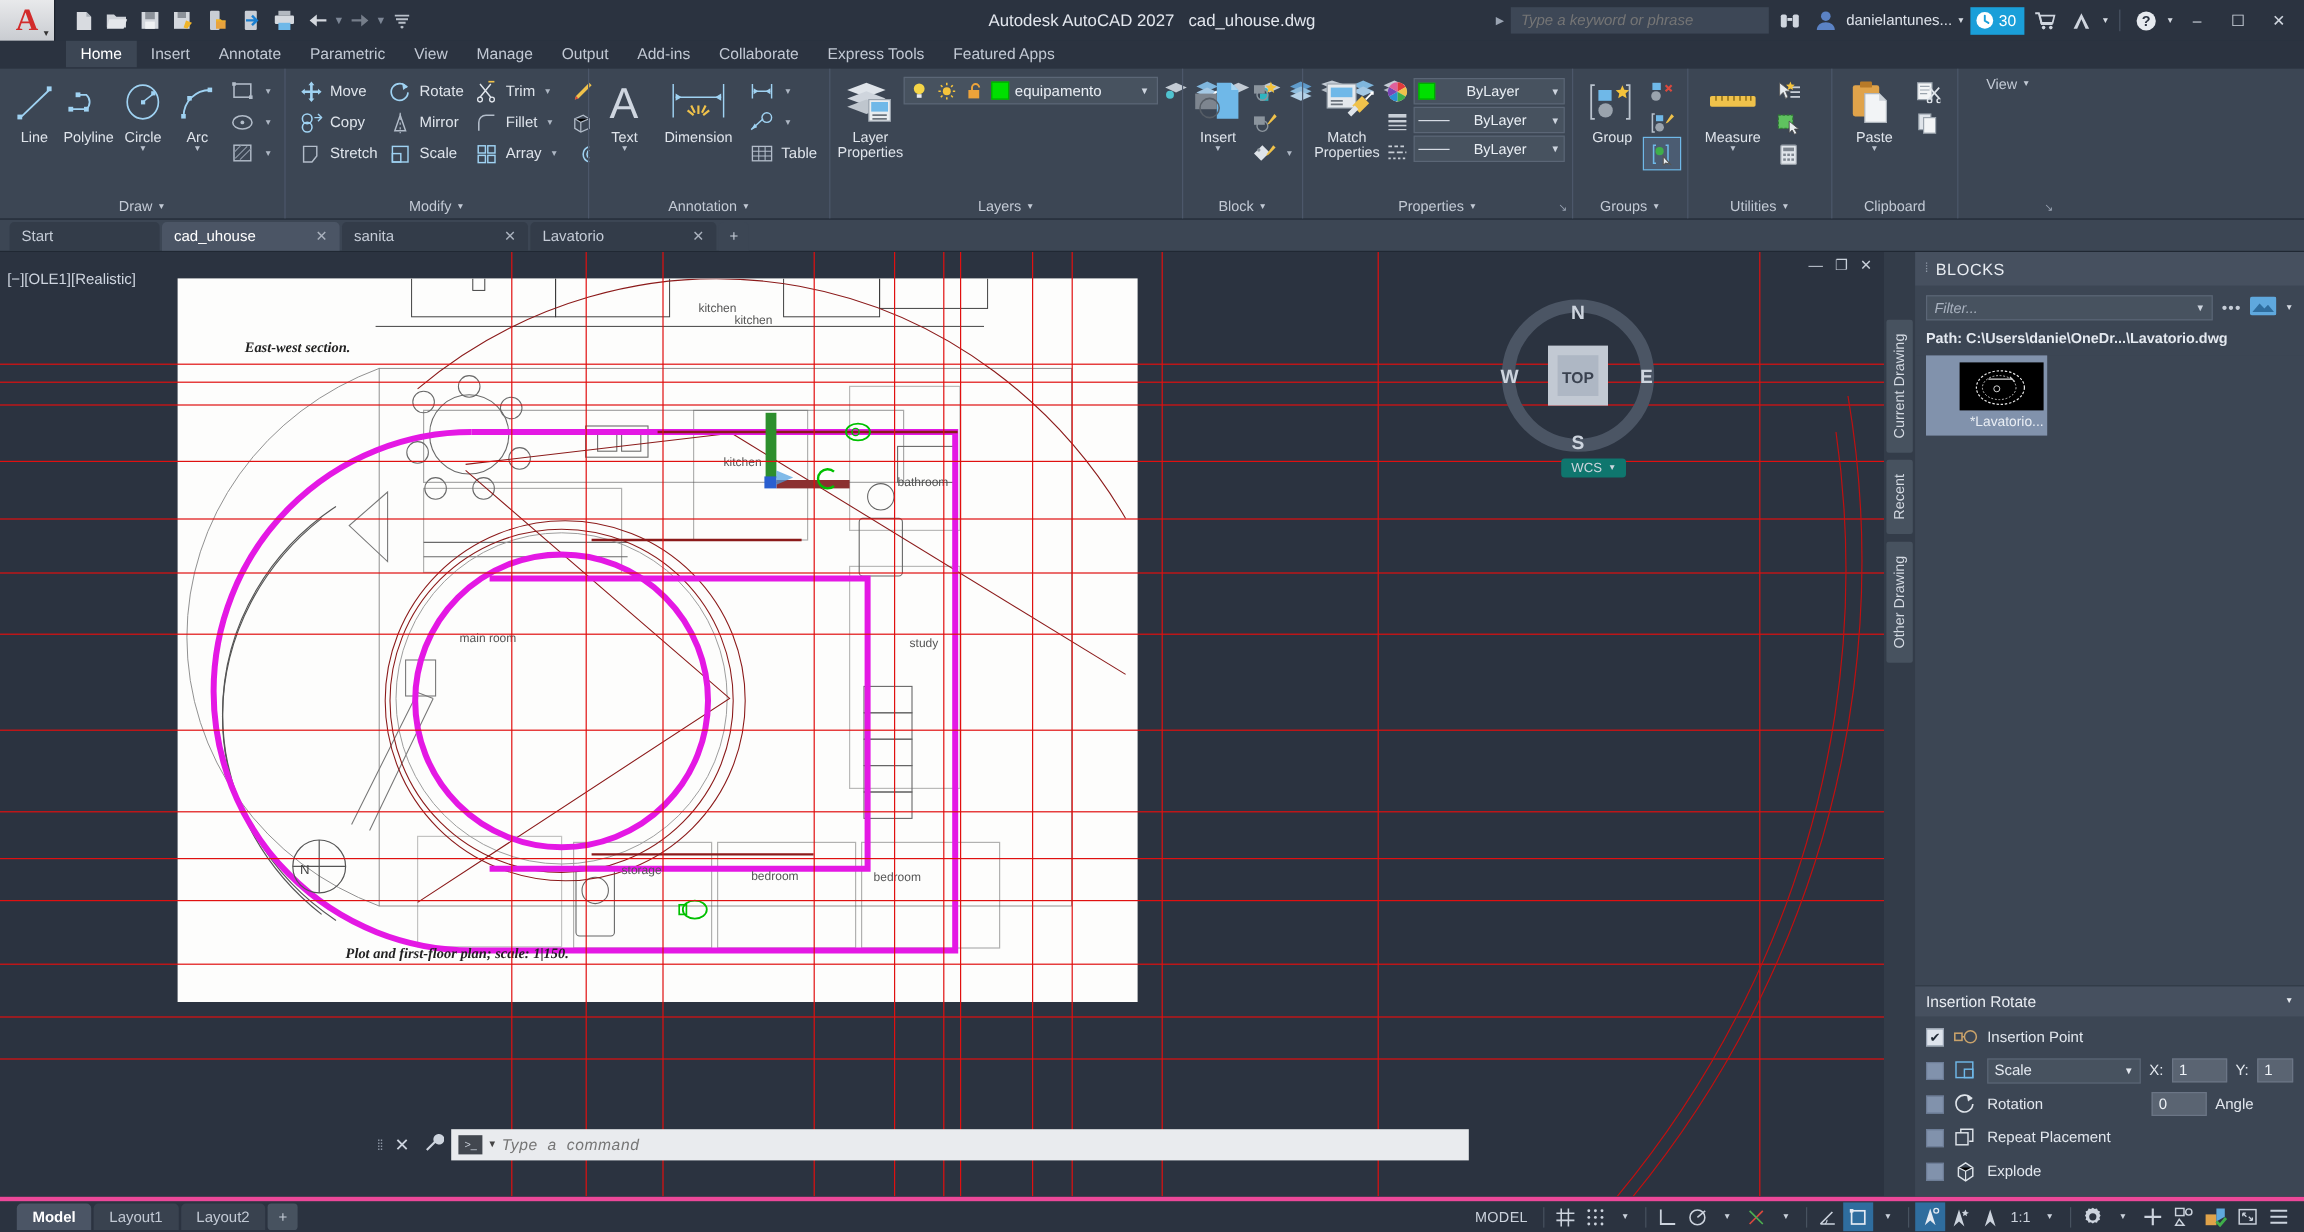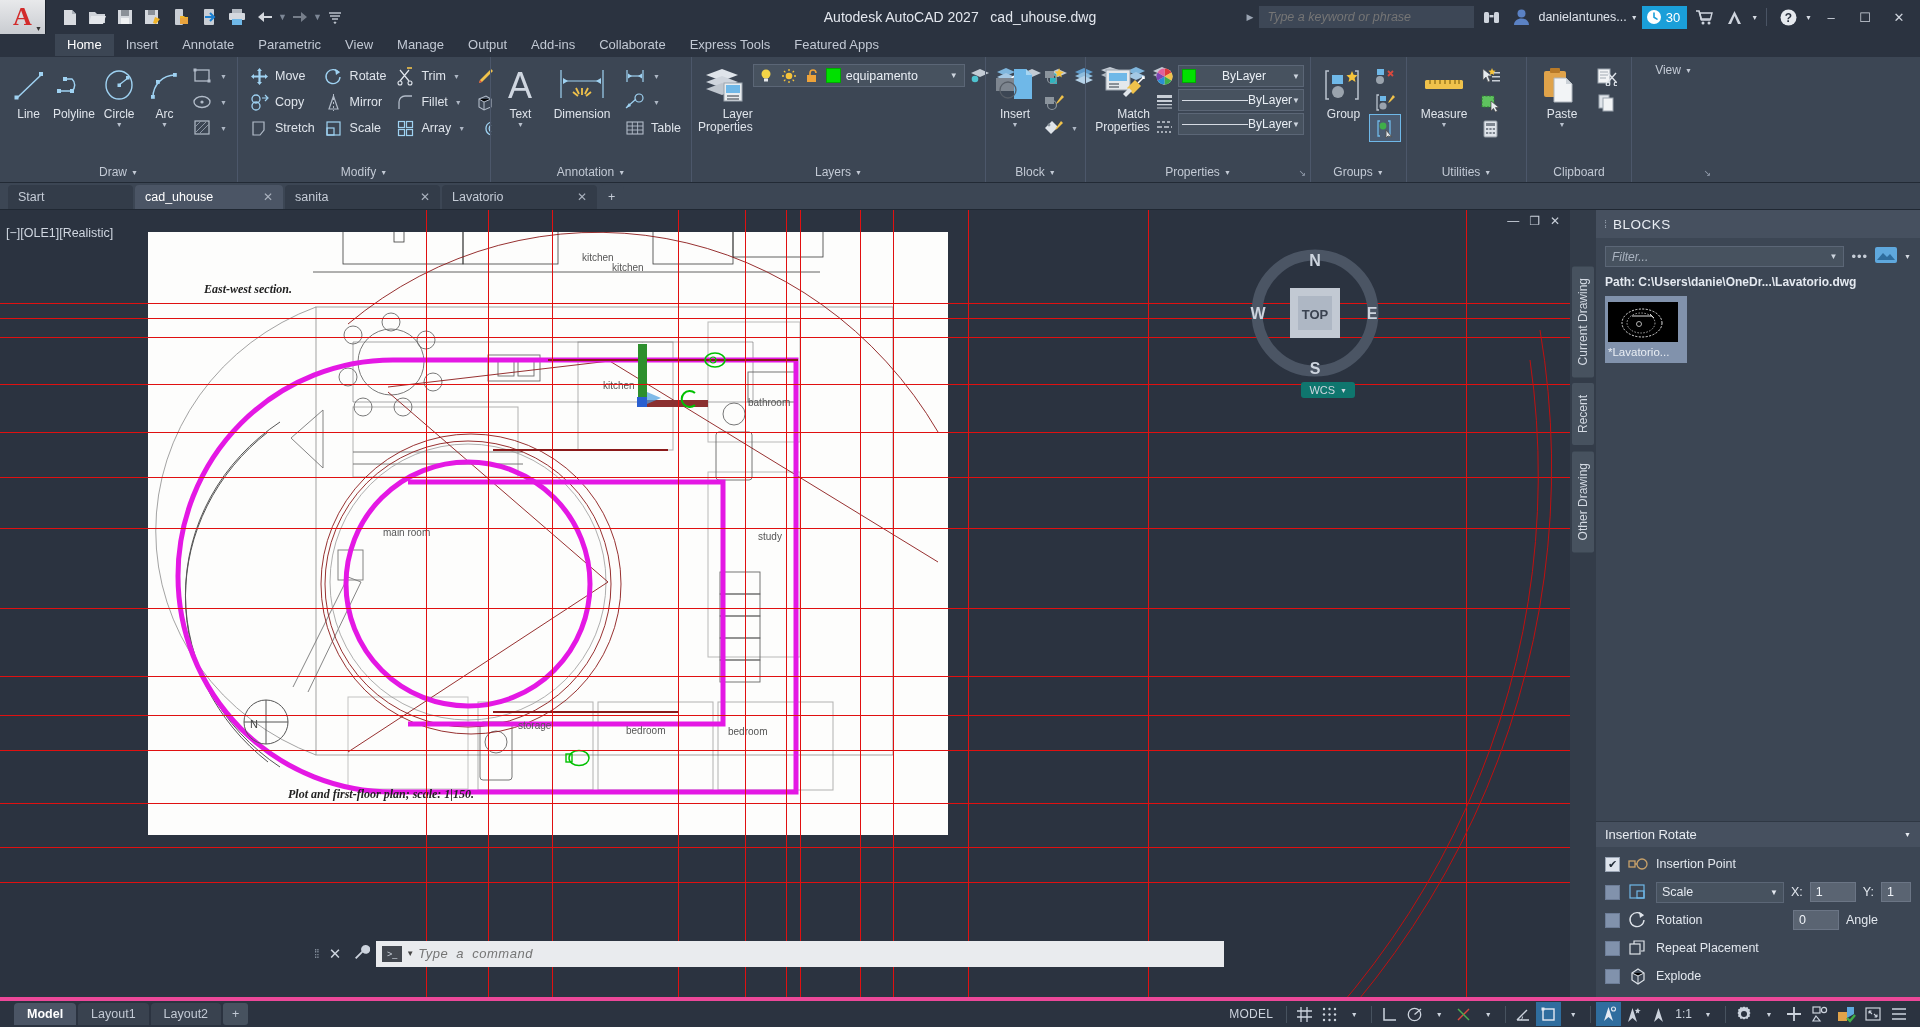--- a/index.html
+++ b/index.html
@@ -75,21 +75,21 @@
     font-size:12px; color:#c3cad5;
   }
   .panel-title .tri { font-size:7px; }
   .panel-title .diag { position:absolute; right:4px; bottom:4px; font-size:9px; color:#97a1b0; }
 
   .bigbtn {
     display:flex; flex-direction:column; align-items:center; width:58px; padding-top:2px;
     font-size:12px; color:#dfe4eb; cursor:default;
   }
   .bigbtn .ic { height:42px; display:flex; align-items:center; justify-content:center; }
-  .bigbtn .lb { margin-top:1px; text-align:right; line-height:13px; }
+  .bigbtn .lb { margin-top:1px; text-align:center; line-height:13px; }
   .bigbtn .tri { font-size:7px; color:#b9c1cd; }
 
   .smallbtn {
     display:flex; align-items:center; gap:5px; height:26px; padding:0 4px;
     font-size:12.5px; color:#dfe4eb; cursor:default;
   }
   .smallbtn .tri { font-size:7px; color:#aeb7c4; margin-left:2px; }
   .col { display:flex; flex-direction:column; }
 
   .iconbox { width:22px; height:22px; display:flex; align-items:center; justify-content:center; }
@@ -99,21 +99,21 @@
   .layerdd {
     display:flex; align-items:center; gap:5px; width:212px; height:23px;
     background:#47525f; border:1px solid #5b6676; padding:0 3px;
   }
   .layerdd .sw { width:15px;height:15px;background:#00e000;border:1px solid #0a0; }
   .layerdd .nm { flex:1; font-size:12.5px; color:#eaeff5; }
   .layerdd .tri { font-size:8px; color:#cdd4de; margin-right:3px; }
 
   .propdd {
     display:flex; align-items:center; width:126px; height:22px; background:#47525f;
-    border:1px solid #5b6676; padding:0 3px; gap:0; font-size:12px; color:#eaeff5;
+    border:1px solid #5b6676; padding:0 3px; gap:20px; font-size:12px; color:#eaeff5;
   }
   .propdd .sw { width:14px;height:14px;background:#00e000;border:1px solid #0a0; }
   .propdd .lbl { flex:1; text-align:right; }
   .propdd .tri { font-size:8px; color:#cdd4de; }
   .propdd .lineprev { flex:1; height:1px; background:#d6dbe3; }
 
   
   .filetabs {
     height:27px; background:#3c4654; display:flex; align-items:flex-end;
     padding-left:8px; flex:0 0 27px; border-bottom:1px solid #202833;
@@ -184,21 +184,21 @@
   .filterbox {
     flex:1; height:21px; background:#47525f; border:1px solid #5b6676; color:#aab3c0;
     font-style:italic; font-size:12px; padding:0 6px; display:flex; align-items:center;
     justify-content:space-between;
   }
   .filterbox .tri { font-size:8px; color:#cdd4de; }
   .pal-dots { color:#c6cdd7; font-size:13px; letter-spacing:1px; }
   .pathline { font-size:12px; color:#e4e9f0; font-weight:bold; padding:2px 9px 7px; }
   .blocklist { flex:1; background:#3c4654; padding:0 9px; overflow:hidden; }
   .blockitem {
-    width:82px; display:flex; flex-direction:column; align-items:flex-start; gap:4px;
+    width:101px; display:flex; flex-direction:column; align-items:flex-end; gap:4px;
     background:#8192ac; padding:6px 3px 5px;
   }
   .blockthumb { width:70px; height:40px; background:#000; position:relative; overflow:hidden; }
   .blockname { font-size:11.5px; color:#e9eef4; }
   .ins-head {
     height:26px; display:flex; align-items:center; justify-content:space-between;
     padding:0 9px; background:#46505f; border-top:1px solid #2f3844; font-size:13px; color:#e8ecf2;
   }
   .ins-body { padding:6px 9px 10px; display:flex; flex-direction:column; gap:6px; }
   .ins-row { display:flex; align-items:center; gap:7px; font-size:12.5px; color:#e2e7ee; }

